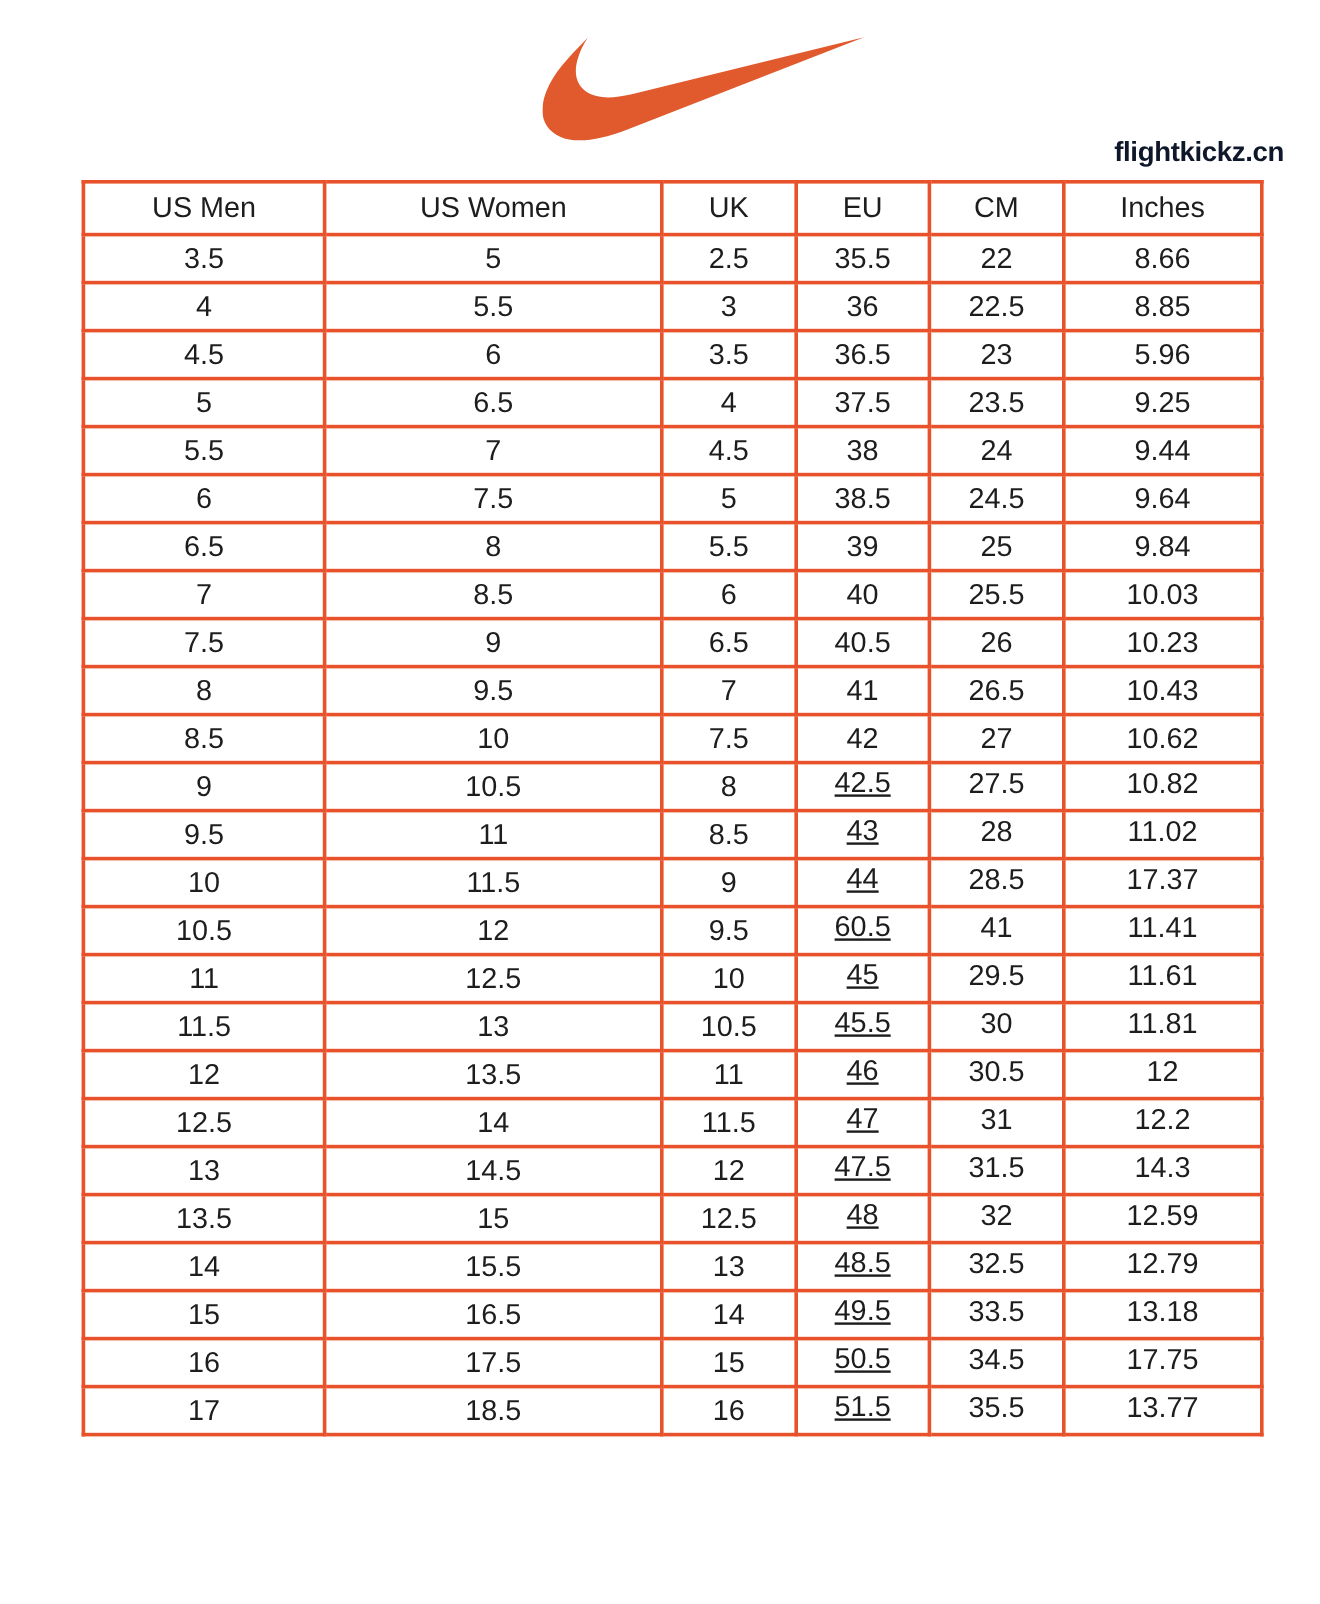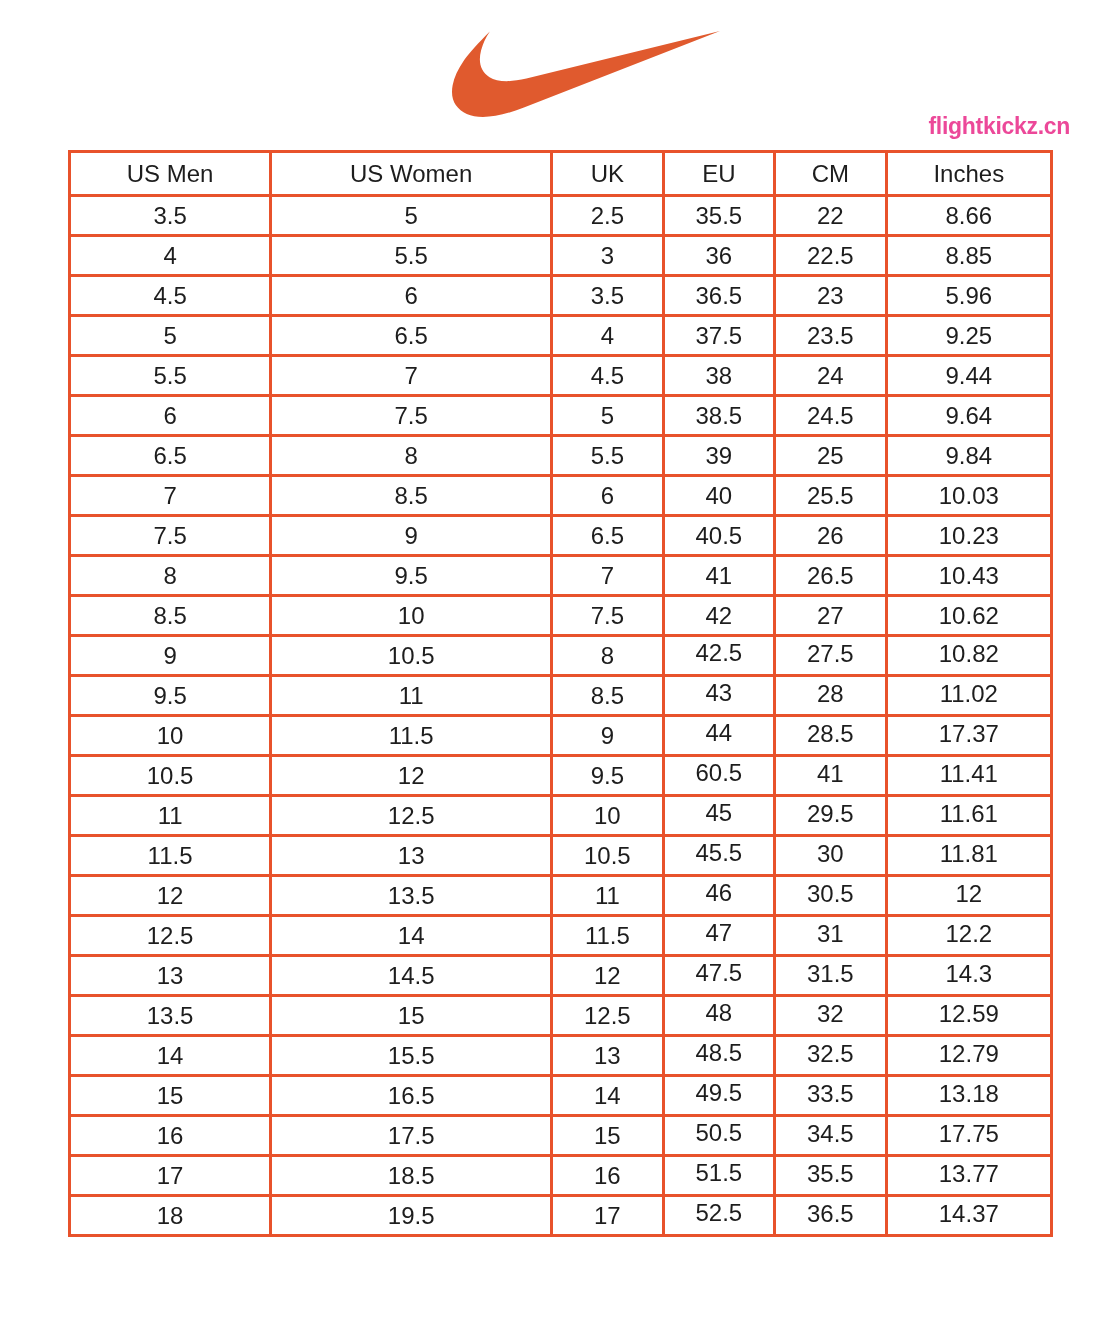--- a/index.html
+++ b/index.html
@@ -17,21 +17,21 @@
     color:var(--text);
   }
   .page{position:relative;width:1100px;height:1337px;overflow:hidden;}
 
   .logo{position:absolute;top:26px;left:452px;width:268px;height:94px;}
   .logo svg{display:block;width:268px;height:94px;}
   .logo path{fill:var(--accent);}
 
   .brand{
     position:absolute;top:113px;right:30px;
-    font-size:23px;font-weight:bold;letter-spacing:-0.3px;color:#ec4899;margin-left:22px;
+    font-size:23px;font-weight:bold;letter-spacing:-0.3px;color:#0f172a;margin-left:22px;
   }
 
   .table-wrap{
     position:absolute;top:150px;left:32px;right:17px;
     display:flex;align-items:center;
   }
   .strip{width:30px;background:var(--accent);flex:0 0 30px;}
   .strip.left{margin-right:6px;}
 
   table{
@@ -47,21 +47,21 @@
     font-weight:normal;
     font-size:24px;
     color:var(--text);
     padding:0;
     overflow:hidden;
   }
   th{height:44px;}
   td{height:40px;}
 
   
-  tbody tr:nth-child(n+12) td:nth-child(4){vertical-align:top;padding-top:2px;}
+  tbody tr:nth-child(n+12) td:nth-child(4){vertical-align:top;padding-top:2px;text-decoration:underline;}
   tbody tr:nth-child(n+12) td:nth-child(5),
   tbody tr:nth-child(n+12) td:nth-child(6){vertical-align:bottom;padding-bottom:6px;}
 </style>
 </head>
 <body>
 
 <div class="page">
 
   <div class="logo">
     <svg viewBox="0 7.3 24 9.2" preserveAspectRatio="none" aria-hidden="true">
@@ -278,26 +278,18 @@
             <td>17.75</td>
           </tr>
           <tr>
             <td>17</td>
             <td>18.5</td>
             <td>16</td>
             <td>51.5</td>
             <td>35.5</td>
             <td>13.77</td>
           </tr>
-          <tr>
-            <td>18</td>
-            <td>19.5</td>
-            <td>17</td>
-            <td>52.5</td>
-            <td>36.5</td>
-            <td>14.37</td>
-          </tr>
         </tbody>
     </table>
     <div class="strip right"></div>
   </div>
 
 </div>
 
 </body></html>

